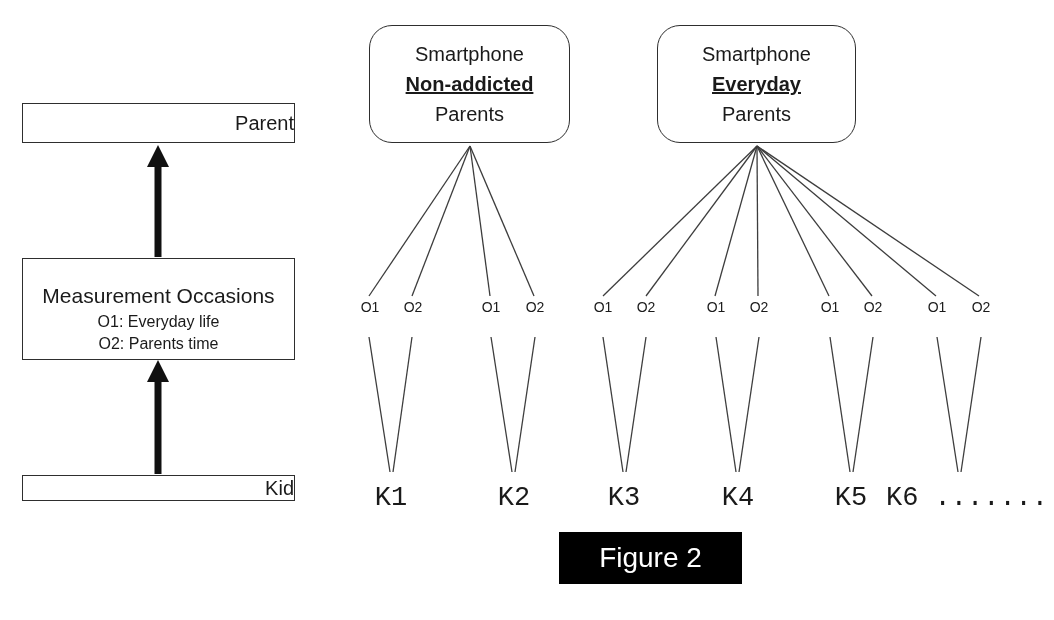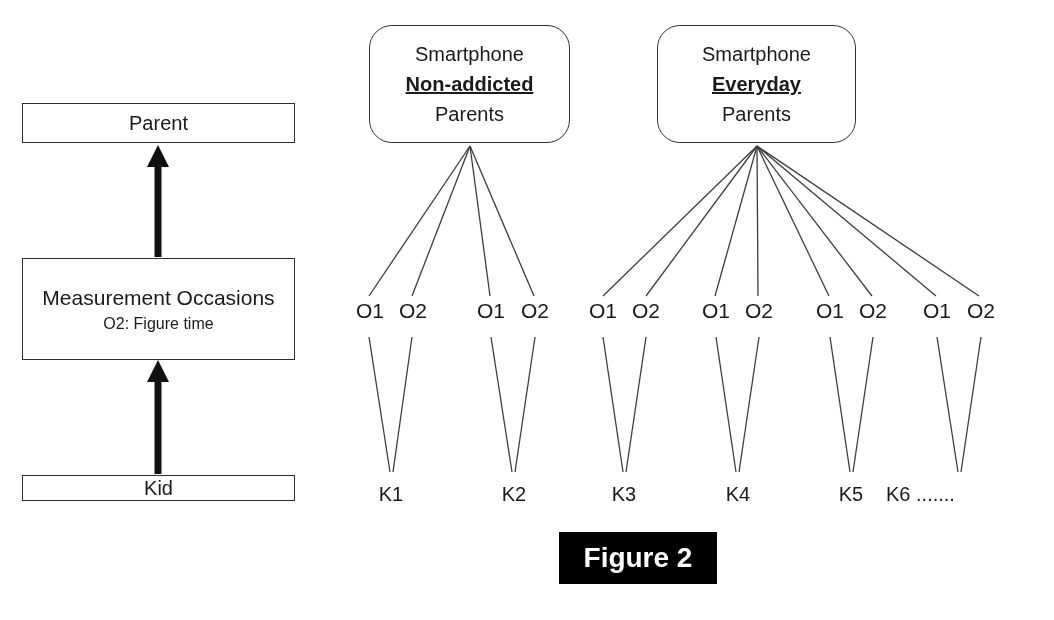--- a/index.html
+++ b/index.html
@@ -3,49 +3,49 @@
 <meta charset="utf-8">
 <style>
   html,body{margin:0;padding:0;background:#fff;}
   .canvas{
     position:relative;width:1054px;height:620px;background:#ffffff;
     font-family:"Liberation Sans", sans-serif;color:#1a1a1a;overflow:hidden;
   }
   .lines-layer{position:absolute;left:0;top:0;width:1054px;height:620px;}
   .box{
     position:absolute;border:1.6px solid #2e2e2e;background:#fff;
-    display:flex;align-items:center;justify-content:center;text-align:center;
+    display:flex;align-items:center;justify-content:flex-end;text-align:center;
     box-sizing:border-box;
   }
   .parent-box{left:22px;top:103px;width:273px;height:40px;font-size:20px;}
   .kid-box{left:22px;top:475px;width:273px;height:26px;font-size:20px;}
   .mo-box{left:22px;top:258px;width:273px;height:102px;flex-direction:column;padding:4px 5px;}
   .mo-title{font-size:21px;line-height:30px;}
   .mo-sub{font-size:16px;line-height:22px;}
   .group-box{
     position:absolute;top:25px;height:118px;border:1.6px solid #2e2e2e;border-radius:23px;
     background:#fff;display:flex;flex-direction:column;align-items:center;justify-content:center;
     text-align:center;font-size:20px;line-height:30px;box-sizing:border-box;
   }
   .group-box.g1{left:369px;width:201px;}
   .group-box.g2{left:657px;width:199px;}
   .bold{font-weight:bold;text-decoration:underline;}
   .o-label{
     position:absolute;top:299px;transform:translateX(-50%);
-    font-size:21px;white-space:nowrap;
+    font-size:14px;white-space:nowrap;
   }
   .k-label{
     position:absolute;top:483px;transform:translateX(-50%);
-    font-size:20px;white-space:nowrap;
+    font-size:27px;white-space:nowrap;font-family:Liberation Mono, monospace;
   }
   .k-label.k-last{transform:none;left:886px;}
   .figure-box{
-    position:absolute;left:559px;top:532px;width:158px;height:52px;
+    position:absolute;left:559px;top:532px;width:183px;height:52px;
     background:#000;color:#fff;display:flex;align-items:center;justify-content:center;
-    font-size:28px;font-weight:bold;
+    font-size:28px;font-weight:normal;
   }
 </style>
 </head>
 <body>
 
 <div class="canvas">
 
   <svg class="lines-layer" width="1054" height="620" viewBox="0 0 1054 620" xmlns="http://www.w3.org/2000/svg">
     <g stroke="#3d3d3d" stroke-width="1.3" fill="none">
       <line x1="470" y1="146" x2="369" y2="296"></line>
@@ -86,21 +86,22 @@
       <polygon points="158,145 147,167 169,167" fill="#111111"></polygon>
     </g>
   </svg>
 
   <div class="box parent-box">
     <span>Parent</span>
   </div>
 
   <div class="box mo-box">
     <div class="mo-title">Measurement Occasions</div>
-    <div class="mo-sub">O2: Figure time</div>
+    <div class="mo-sub">O1: Everyday life</div>
+    <div class="mo-sub">O2: Parents time</div>
   </div>
 
   <div class="box kid-box">
     <span>Kid</span>
   </div>
 
   <div class="group-box g1">
     <div>Smartphone</div>
     <div class="bold">Non-addicted</div>
     <div>Parents</div>

